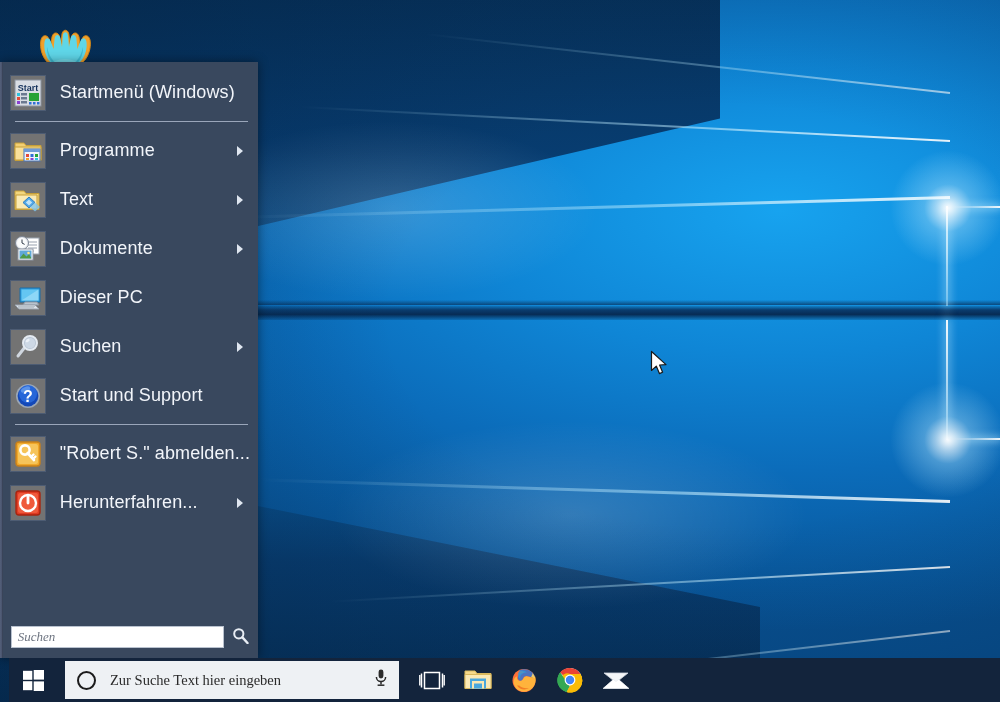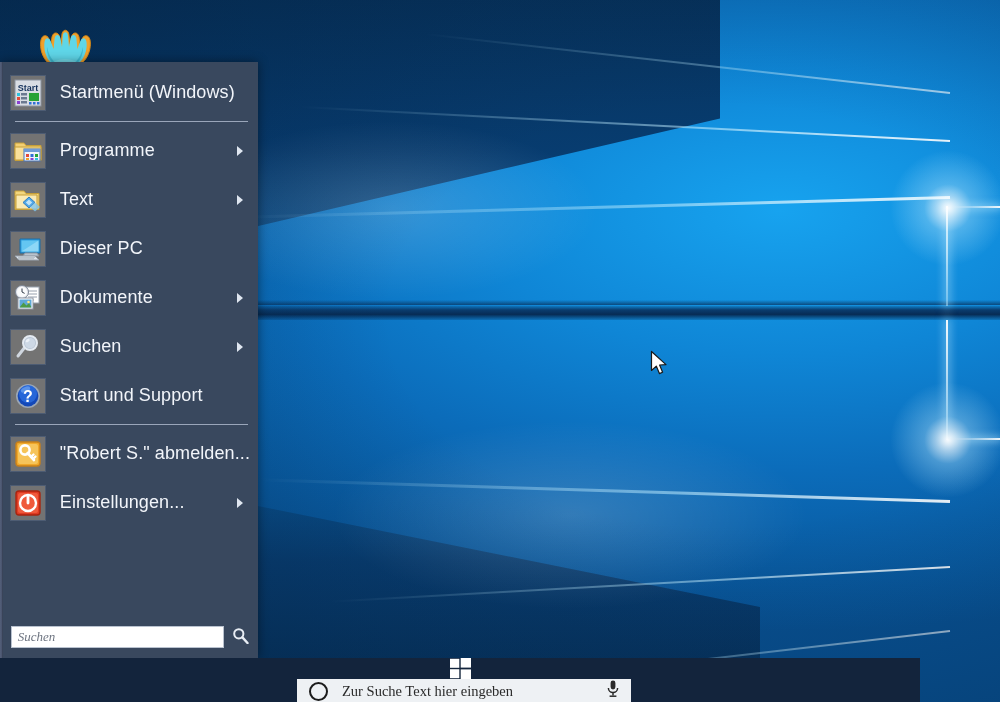--- a/index.html
+++ b/index.html
@@ -153,26 +153,25 @@
   #menu-search-icon { width: 20px; text-align: center; }
 
   
   #shell-logo {
     position: absolute; left: 38px; top: 26px;
     width: 54px; height: 44px;
   }
 
   
   #taskbar {
-    position: absolute; left: 0; bottom: 0;
-    width: 920px; height: 44px;
+    position: absolute; left: 9px; bottom: 0;
+    width: 991px; height: 44px;
     background: #13243c;
     display: flex; align-items: center;
     z-index: 50;
-    flex-direction: column;
   }
   #start-button {
     width: 48px; height: 44px;
     display: flex; align-items: center; justify-content: center;
   }
   #taskbar-search {
     width: 334px; height: 38px;
     margin-left: 8px;
     background: #eef1f4;
     display: flex; align-items: center;
@@ -292,37 +291,20 @@
           <path d="M3 8 h21 v14 h-21 z" fill="#faeab4" stroke="#c79f38"></path>
           <g>
             <path d="M16 10 l6 5.5 -6 5.5 -6 -5.5 z" fill="#4fa8e8" stroke="#2f7cc0"></path>
             <path d="M16 12.5 l3.2 3 -3.2 3 -3.2 -3 z" fill="#bfe3f8"></path>
             <path d="M22 15.5 l5 4.5 -5 4.5 -5 -4.5 z" fill="#7fc5f0" opacity=".8"></path>
           </g>
         </svg>
       </div>
       <div class="m-label">Text</div>
       <div class="m-arrow"></div>
-    </div>
-
-    <div class="m-item">
-      <div class="m-icon">
-        <svg width="30" height="26" viewBox="0 0 30 26">
-          <path d="M7 3 h20 v14 h-20 z" fill="#2f9fe0" stroke="#1d6fa8"></path>
-          <path d="M8.5 4.5 h17 v11 h-17 z" fill="#64c6f2"></path>
-          <path d="M8.5 15.5 l17 -11 v11 z" fill="#a8e2fa" opacity=".6"></path>
-          <path d="M12 17 h12 l2 3 h-16 z" fill="#b9c3cd" stroke="#8d97a3"></path>
-          <path d="M2 20 h20 l4 4 h-20 z" fill="#dfe5eb" stroke="#9aa3af"></path>
-          <g stroke="#a9b2bd" stroke-width=".8">
-            <line x1="5" y1="21.4" x2="22" y2="21.4"></line>
-              <line x1="4" y1="22.7" x2="21" y2="22.7"></line>
-          </g>
-        </svg>
-      </div>
-      <div class="m-label">Dieser PC</div>
     </div>
 
     <div class="m-item">
       <div class="m-icon">
         <svg width="30" height="28" viewBox="0 0 30 28">
           <rect x="13" y="3" width="13" height="16" fill="#ffffff" stroke="#9aa3b0"></rect>
           <g stroke="#97a0ae" stroke-width="1">
             <line x1="15" y1="7" x2="24" y2="7"></line>
               <line x1="15" y1="10" x2="24" y2="10"></line>
             <line x1="15" y1="13" x2="24" y2="13"></line>
@@ -335,20 +317,37 @@
           <rect x="5" y="14" width="15" height="11" fill="#ffffff" stroke="#8f98a6"></rect>
           <rect x="6.5" y="15.5" width="12" height="8" fill="#5fa8d8"></rect>
           <path d="M6.5 23.5 l4-5 3 3 2.5-2.5 2.5 4.5 z" fill="#4e9a46"></path>
           <circle cx="15.5" cy="18" r="1.3" fill="#ffe680"></circle>
         </svg>
       </div>
       <div class="m-label">Dokumente</div>
       <div class="m-arrow"></div>
     </div>
 
+    <div class="m-item">
+      <div class="m-icon">
+        <svg width="30" height="26" viewBox="0 0 30 26">
+          <path d="M7 3 h20 v14 h-20 z" fill="#2f9fe0" stroke="#1d6fa8"></path>
+          <path d="M8.5 4.5 h17 v11 h-17 z" fill="#64c6f2"></path>
+          <path d="M8.5 15.5 l17 -11 v11 z" fill="#a8e2fa" opacity=".6"></path>
+          <path d="M12 17 h12 l2 3 h-16 z" fill="#b9c3cd" stroke="#8d97a3"></path>
+          <path d="M2 20 h20 l4 4 h-20 z" fill="#dfe5eb" stroke="#9aa3af"></path>
+          <g stroke="#a9b2bd" stroke-width=".8">
+            <line x1="5" y1="21.4" x2="22" y2="21.4"></line>
+              <line x1="4" y1="22.7" x2="21" y2="22.7"></line>
+          </g>
+        </svg>
+      </div>
+      <div class="m-label">Dieser PC</div>
+    </div>
+
 
     <div class="m-item">
       <div class="m-icon">
         <svg width="28" height="26" viewBox="0 0 28 26">
           <line x1="11" y1="13" x2="4" y2="22" stroke="#cfd6df" stroke-width="3" stroke-linecap="round"></line>
           <circle cx="16" cy="9" r="7" fill="#b6c3d2" stroke="#e4eaf1" stroke-width="2"></circle>
           <circle cx="16" cy="9" r="5.2" fill="#cdd8e5"></circle>
           <ellipse cx="13.6" cy="6.6" rx="2.2" ry="1.4" fill="#f0f5fa" opacity=".85" transform="rotate(-30 13.6 6.6)"></ellipse>
         </svg>
       </div>
@@ -387,21 +386,21 @@
 
     <div class="m-item">
       <div class="m-icon">
         <svg width="28" height="28" viewBox="0 0 28 28">
           <rect x="2" y="2" width="24" height="24" rx="3" fill="#e03a22" stroke="#a7250f" stroke-width="1.4"></rect>
           <rect x="4" y="4" width="20" height="20" rx="2" fill="#ef5a3c"></rect>
           <circle cx="14" cy="14" r="8" fill="none" stroke="#ffffff" stroke-width="2.4"></circle>
           <line x1="14" y1="6.5" x2="14" y2="14" stroke="#ffffff" stroke-width="2.8" stroke-linecap="round"></line>
         </svg>
       </div>
-      <div class="m-label">Einstellungen...</div>
+      <div class="m-label">Herunterfahren...</div>
       <div class="m-arrow"></div>
     </div>
 
     <div id="menu-search-wrap">
       <div id="menu-search-box">
         <span id="menu-search-text">Suchen</span>
       </div>
       <div id="menu-search-icon">
         <svg width="17" height="17" viewBox="0 0 17 17">
           <circle cx="6.8" cy="6.8" r="4.6" fill="none" stroke="#e8edf4" stroke-width="2"></circle>

